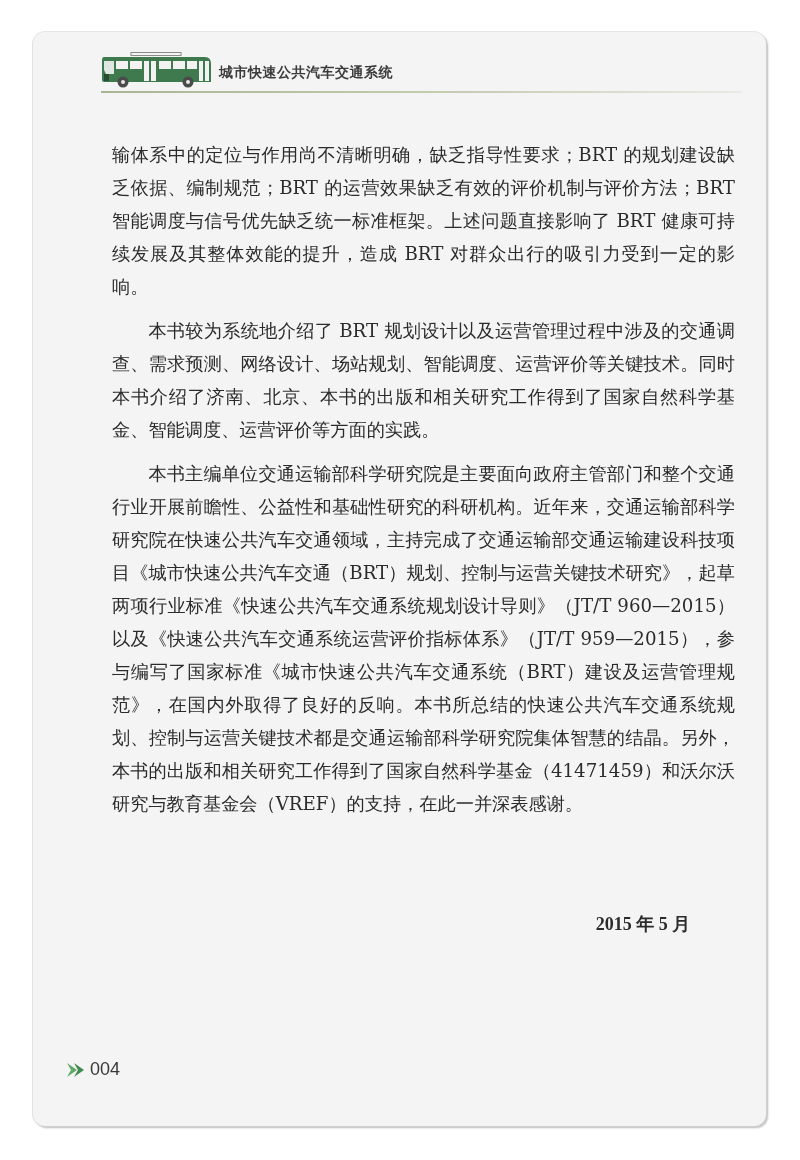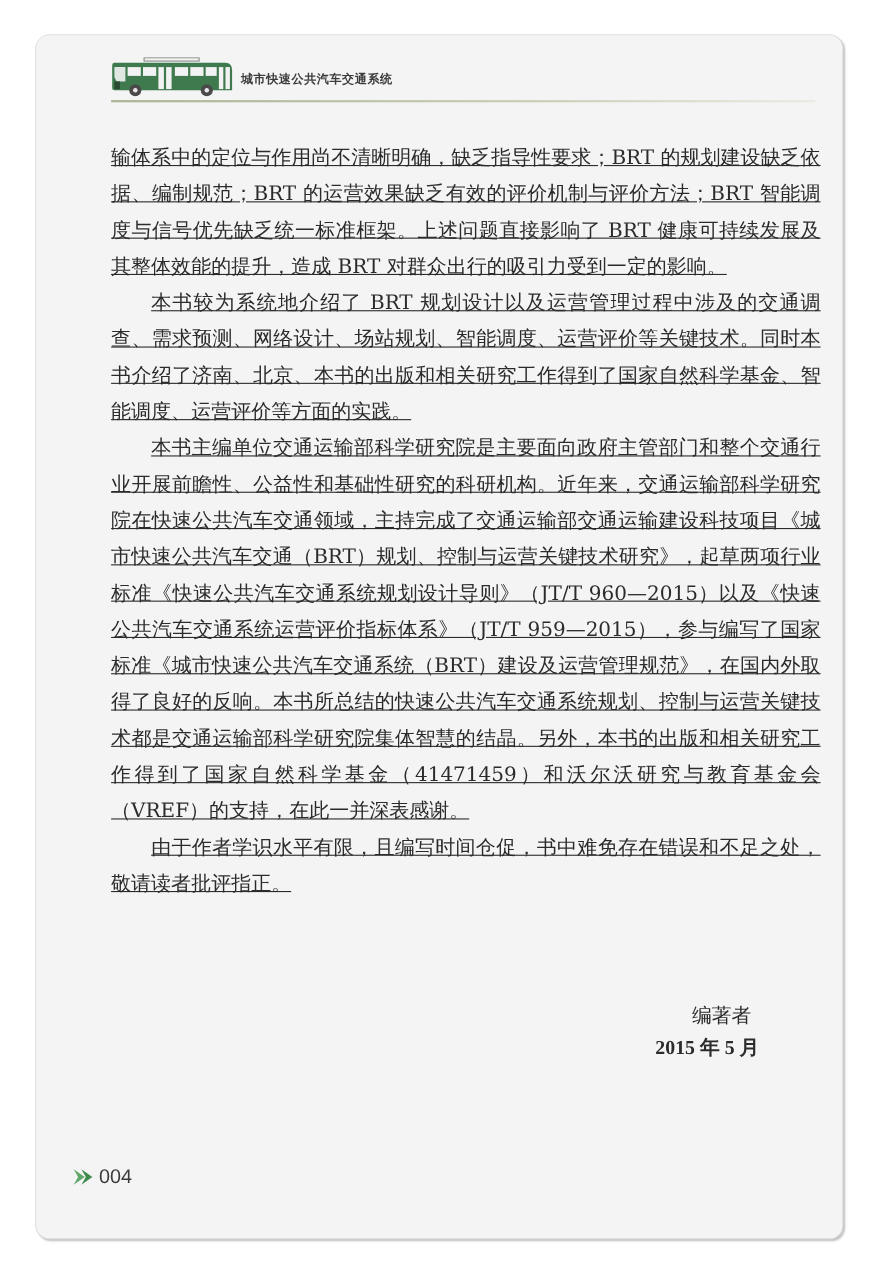--- a/index.html
+++ b/index.html
@@ -25,43 +25,42 @@
   }
   .bus {
     position: absolute; left: 0; top: 0;
     width: 112px; height: 36px;
   }
   .header-title {
     position: absolute;
     left: 118px; top: 12px;
     font-family: "DejaVu Sans", "Liberation Sans", sans-serif;
     font-weight: bold;
-    font-size: 11px;
+    font-size: 14px;
     color: #3c3c3c;
     letter-spacing: 0.5px;
   }
   .header-rule {
     position: absolute;
     left: 68px; top: 59px;
     width: 640px; height: 2px;
     background: linear-gradient(to right, #a9b592 0%, #c8cfb5 60%, #e9ebe3 100%);
   }
   .body-text {
     position: absolute;
     left: 68px; top: 95px;
     width: 645px;
     font-size: 18.2px;
     line-height: 33px;
     color: #2b2b2b;
     text-align: justify;
   }
   .body-text p {
-    margin: 0;
+    margin: 11px;
     text-indent: 0;
-    text-decoration: underline;
   }
   .body-text p.indent { text-indent: 2em; }
   .signature {
     position: absolute;
     left: 540px; top: 878px;
     width: 140px;
     text-align: center;
     color: #2b2b2b;
   }
   .sig-author {
@@ -120,25 +119,23 @@
       <circle cx="87" cy="30" r="2" fill="#e8e8e8"></circle>
     </svg>
     <span class="header-title">城市快速公共汽车交通系统</span>
   </div>
   <div class="header-rule"></div>
 
   <div class="body-text">
     <p>输体系中的定位与作用尚不清晰明确，缺乏指导性要求；BRT 的规划建设缺乏依据、编制规范；BRT 的运营效果缺乏有效的评价机制与评价方法；BRT 智能调度与信号优先缺乏统一标准框架。上述问题直接影响了 BRT 健康可持续发展及其整体效能的提升，造成 BRT 对群众出行的吸引力受到一定的影响。</p>
     <p class="indent">本书较为系统地介绍了 BRT 规划设计以及运营管理过程中涉及的交通调查、需求预测、网络设计、场站规划、智能调度、运营评价等关键技术。同时本书介绍了济南、北京、本书的出版和相关研究工作得到了国家自然科学基金、智能调度、运营评价等方面的实践。</p>
     <p class="indent">本书主编单位交通运输部科学研究院是主要面向政府主管部门和整个交通行业开展前瞻性、公益性和基础性研究的科研机构。近年来，交通运输部科学研究院在快速公共汽车交通领域，主持完成了交通运输部交通运输建设科技项目《城市快速公共汽车交通（BRT）规划、控制与运营关键技术研究》，起草两项行业标准《快速公共汽车交通系统规划设计导则》（JT/T 960—2015）以及《快速公共汽车交通系统运营评价指标体系》（JT/T 959—2015），参与编写了国家标准《城市快速公共汽车交通系统（BRT）建设及运营管理规范》，在国内外取得了良好的反响。本书所总结的快速公共汽车交通系统规划、控制与运营关键技术都是交通运输部科学研究院集体智慧的结晶。另外，本书的出版和相关研究工作得到了国家自然科学基金（41471459）和沃尔沃研究与教育基金会（VREF）的支持，在此一并深表感谢。</p>
-    <p class="indent">由于作者学识水平有限，且编写时间仓促，书中难免存在错误和不足之处，敬请读者批评指正。</p>
   </div>
 
   <div class="signature">
-    <div class="sig-author">编著者</div>
     <div class="sig-date">2015 年 5 月</div>
   </div>
 
   <div class="footer">
     <svg class="footer-arrow" viewBox="0 0 20 16" xmlns="http://www.w3.org/2000/svg">
       <path d="M1 1 L11 8 L1 15 L5 8 Z" fill="#5fa86a"></path>
       <path d="M8 1 L18 8 L8 15 L12 8 Z" fill="#3f8a4e"></path>
     </svg>
     <span class="page-number">004</span>
   </div>

